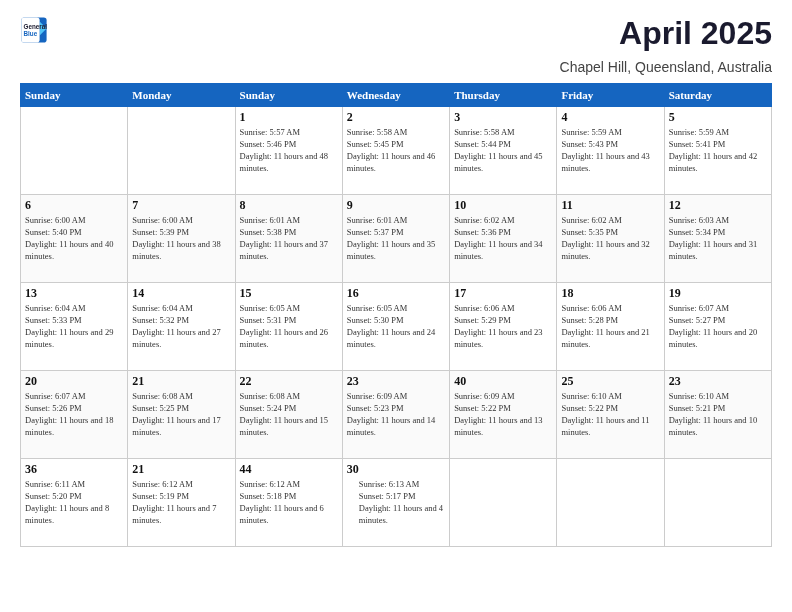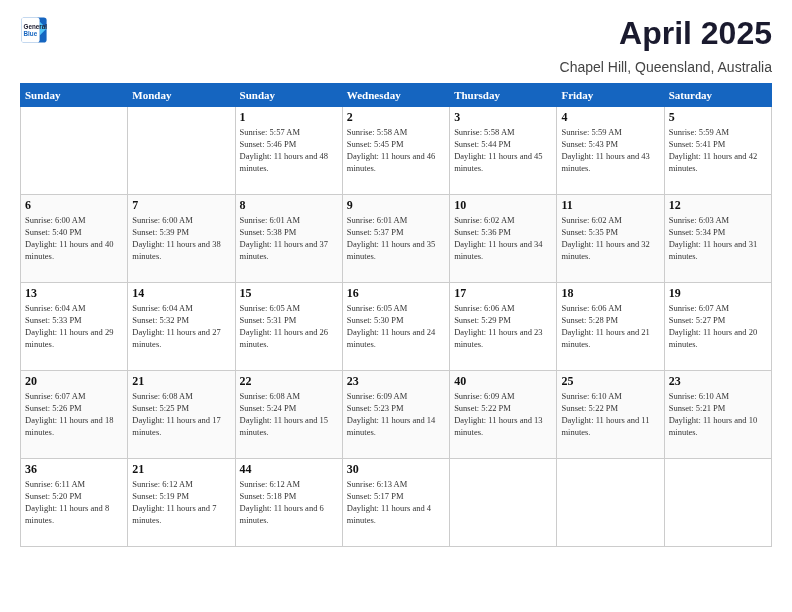--- a/index.html
+++ b/index.html
@@ -303,21 +303,21 @@
 Daylight: 11 hours and 7 minutes.</div>
           </td>
           <td>
             <span class="day-number">44</span>
             <div class="day-info" style="white-space: pre-line;">Sunrise: 6:12 AM
 Sunset: 5:18 PM
 Daylight: 11 hours and 6 minutes.</div>
           </td>
           <td>
             <span class="day-number">30</span>
-            <div class="day-info" style="white-space: pre-line;">Sunrise: 6:13 AM
+            <div class="day-info" style="white-space: pre-line; margin-left: 12px;">Sunrise: 6:13 AM
 Sunset: 5:17 PM
 Daylight: 11 hours and 4 minutes.</div>
           </td>
           <td class="empty-cell"></td>
           <td class="empty-cell"></td>
           <td class="empty-cell"></td>
         </tr>
       </tbody>
   </table>
 </div>

